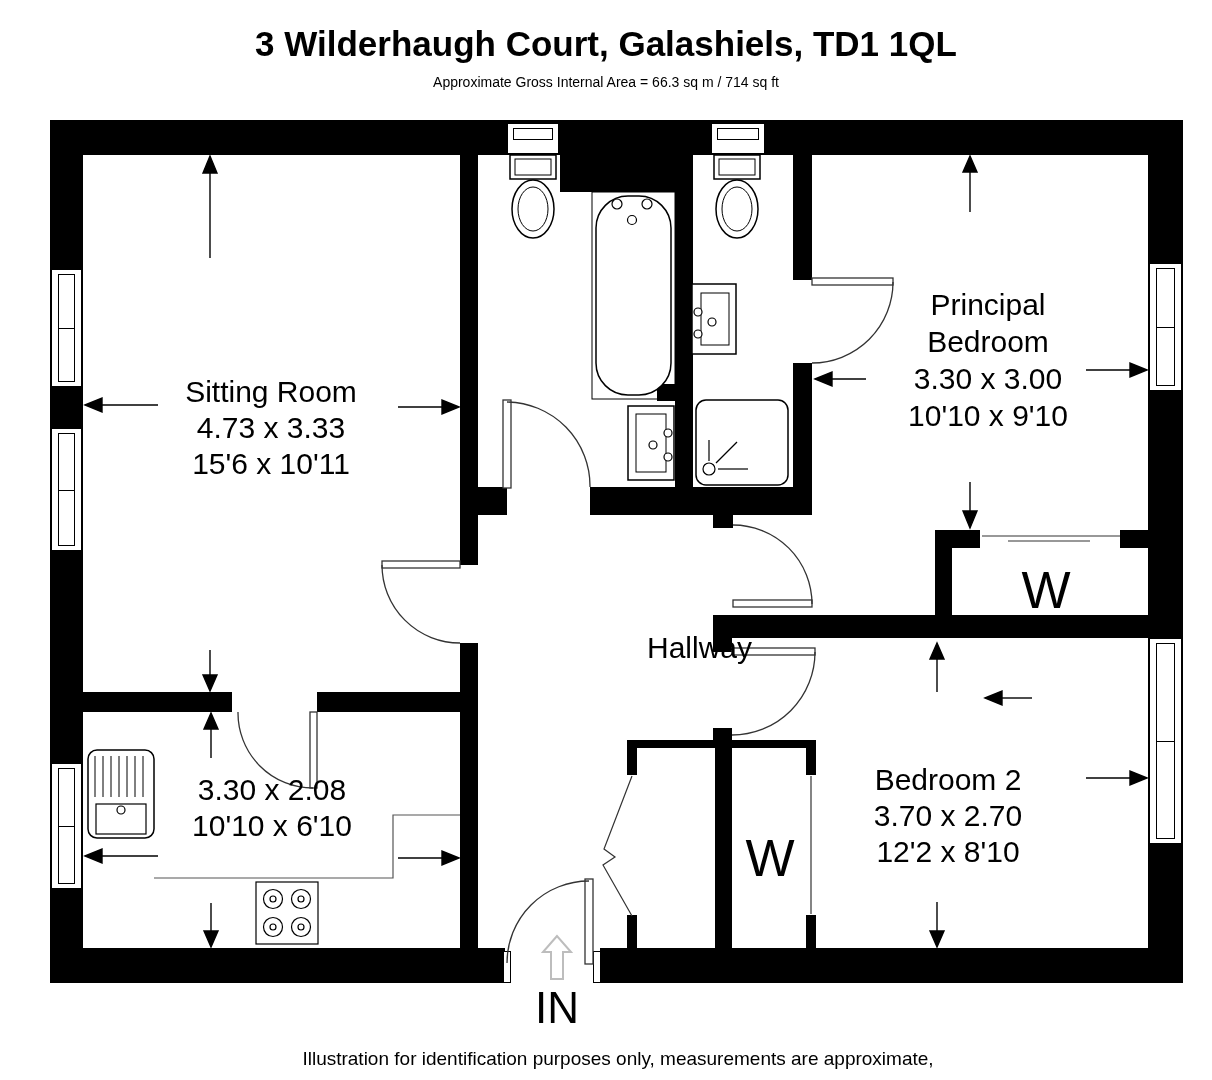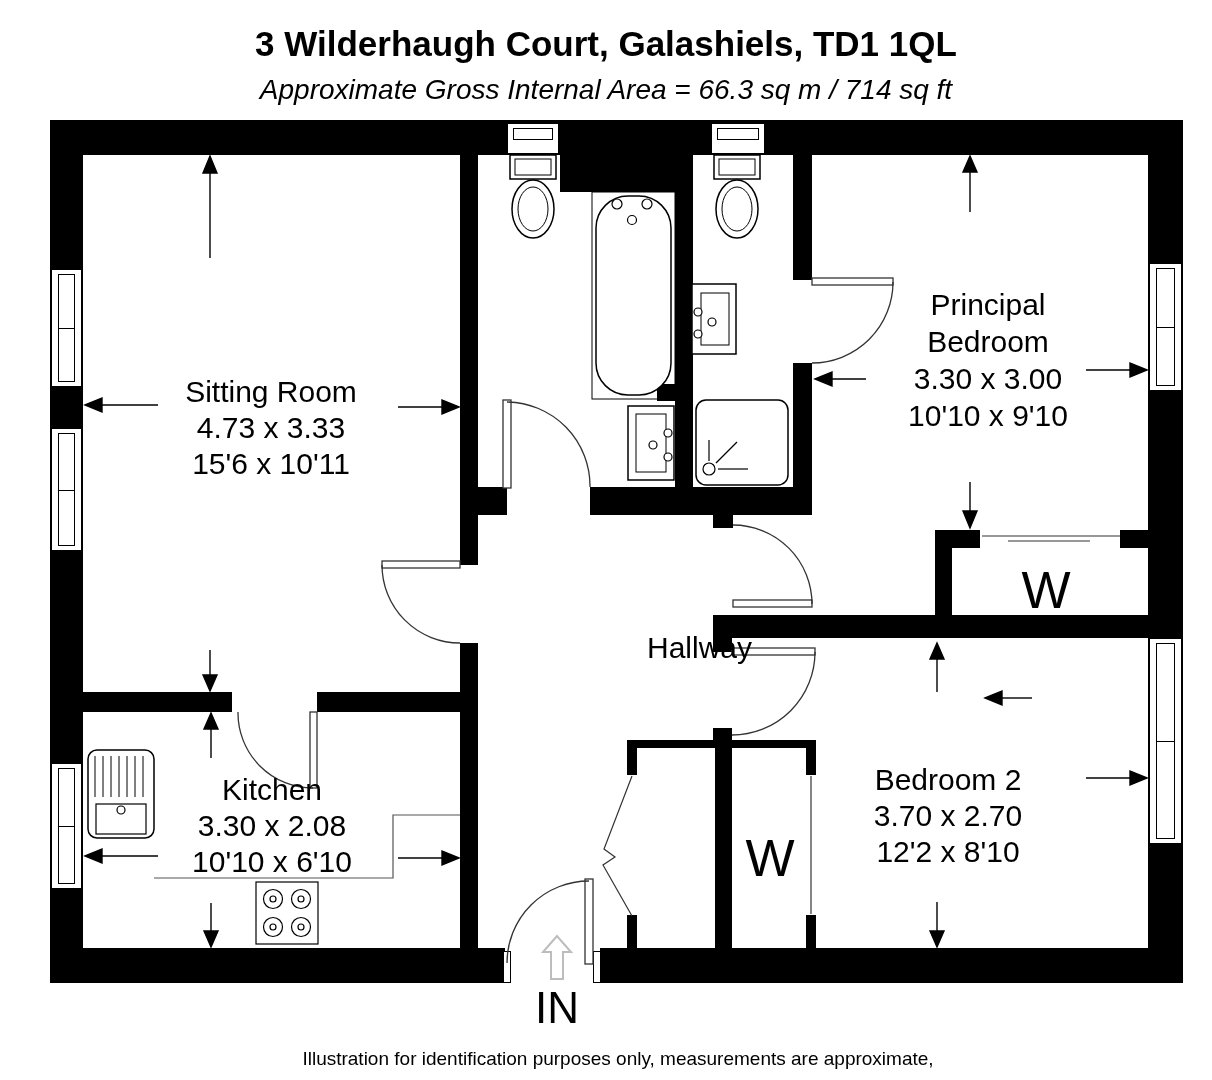--- a/index.html
+++ b/index.html
@@ -12,21 +12,21 @@
   .cis{position:absolute;background:#fff;border:2px solid #000;box-sizing:border-box;z-index:2;}
   .cis .lid{position:absolute;left:5px;right:5px;top:4px;height:10px;border:1px solid #000;}
   .jamb{position:absolute;background:#fff;border:1px solid #000;box-sizing:border-box;z-index:2;}
   svg#overlay{position:absolute;left:0;top:0;z-index:3;}
   .lbl{position:absolute;z-index:4;text-align:center;color:#000;}
   .room-lbl{font-size:30px;line-height:36px;}
   .pb-lbl{font-size:30px;line-height:37px;}
   .w-lbl{font-size:52px;line-height:56px;}
   .in-lbl{font-size:44px;line-height:48px;font-weight:500;}
   .title{font-size:35px;font-weight:bold;}
-  .subtitle{font-size:28px;font-style:italic;}
+  .subtitle{font-size:14px;}
   .footer{font-size:19px;}
 </style>
 </head>
 <body>
 
 <div id="plan">
 
   <div class="wall" style="left:50px;top:120px;width:1133px;height:35px;"></div>
   <div class="wall" style="left:50px;top:120px;width:33px;height:863px;"></div>
   <div class="wall" style="left:1148px;top:120px;width:35px;height:863px;"></div>
@@ -253,21 +253,20 @@
     <span>Approximate Gross Internal Area = 66.3 sq m / 714 sq ft</span>
   </div>
 
   <div class="lbl room-lbl" style="left:121px;top:374px;width:300px;">
     <div>Sitting Room</div>
     <div>4.73 x 3.33</div>
     <div>15'6 x 10'11</div>
   </div>
 
   <div class="lbl room-lbl" style="left:122px;top:772px;width:300px;">
-    <div>Kitchen</div>
     <div>3.30 x 2.08</div>
     <div>10'10 x 6'10</div>
   </div>
 
   <div class="lbl room-lbl" style="left:452px;top:630px;width:300px;text-align:right;">
     <div>Hallway</div>
   </div>
 
   <div class="lbl pb-lbl" style="left:838px;top:286px;width:300px;">
     <div>Principal</div>

